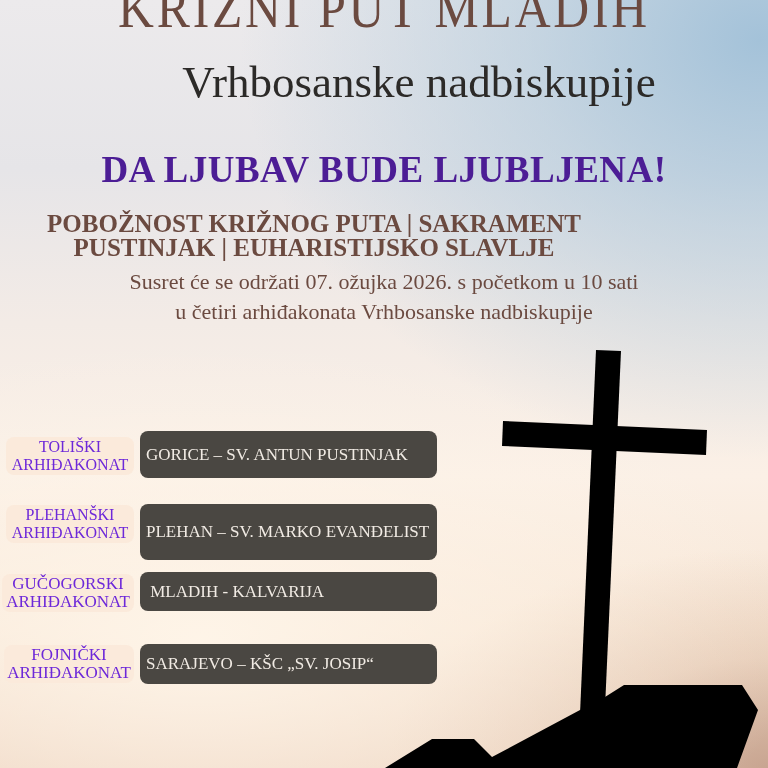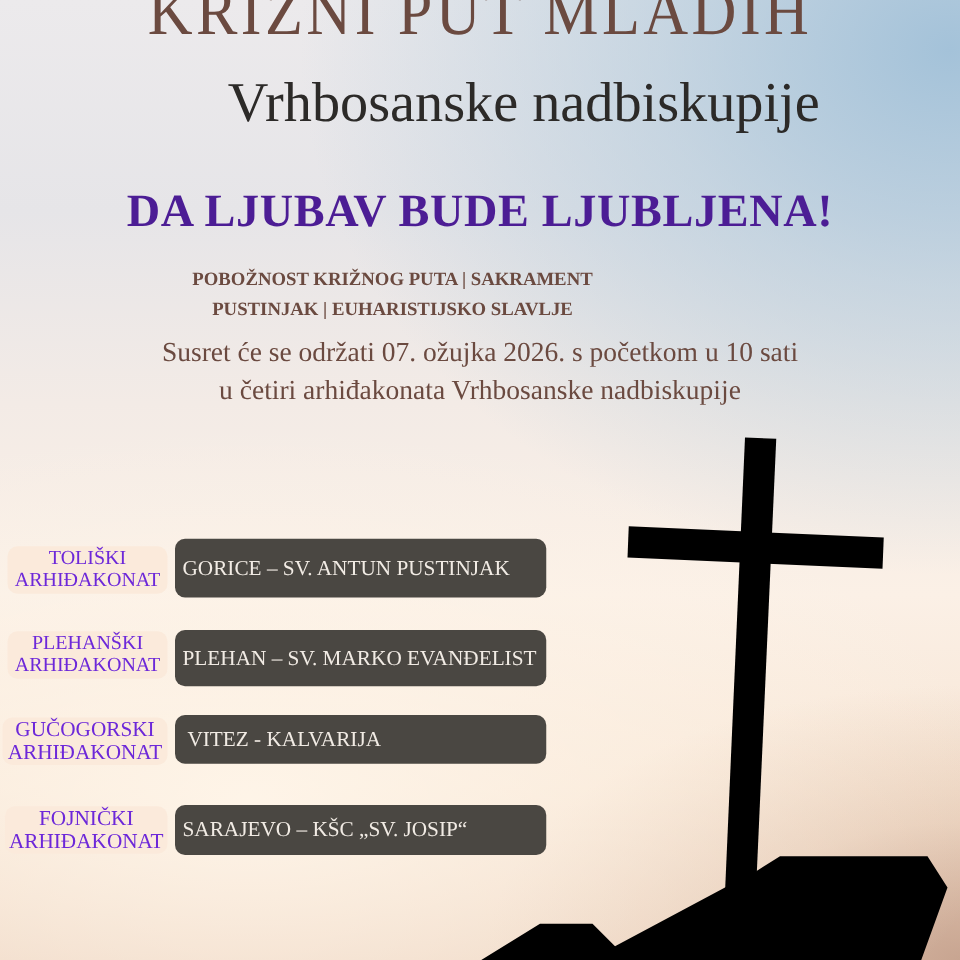--- a/index.html
+++ b/index.html
@@ -20,21 +20,21 @@
     .title-sub {
       position:absolute; left:0; width:768px; top:56px; text-align:center;
       font-size:45px; color:#2c2a28;margin-left:35px;
     }
     .slogan {
       position:absolute; left:0; width:768px; top:148px; text-align:center;
       font-size:37px; font-weight:bold; color:#4c1d95; letter-spacing:0.5px;
     }
     .subheading {
       position:absolute; left:0; width:628px; top:212px; text-align:center;
-      font-size:15px; font-weight:bold; color:#6b4a40; line-height:24px;
+      font-size:25px; font-weight:bold; color:#6b4a40; line-height:24px;
     }
     .details {
       position:absolute; left:0; width:768px; top:267px; text-align:center;
       font-size:22px; color:#6b4a40; line-height:30px;
     }
     .row { position:absolute; left:0; width:440px; }
     .label {
       position:absolute; left:6px; width:128px;
       background:#fbeadb; border-radius:8px;
       text-align:center; font-size:16px; line-height:18px; color:#6d28d9;
@@ -80,29 +80,29 @@
         <div>ARHIĐAKONAT</div>
       </div>
       <div class="venue" style="top:0; height:47px;">GORICE – SV. ANTUN PUSTINJAK</div>
     </div>
 
     <div class="row" style="top:504px;">
       <div class="label" style="top:1px;">
         <div>PLEHANŠKI</div>
         <div>ARHIĐAKONAT</div>
       </div>
-      <div class="venue" style="top:0; height:45px;">PLEHAN – SV. MARKO EVANĐELIST</div>
+      <div class="venue" style="top:0; height:56px;">PLEHAN – SV. MARKO EVANĐELIST</div>
     </div>
 
     <div class="row" style="top:572px;">
       <div class="label" style="top:2px; left:2px; width:132px; font-size:17px;">
         <div>GUČOGORSKI</div>
         <div>ARHIĐAKONAT</div>
       </div>
-      <div class="venue" style="top:0; height:39px; white-space:pre;"> VITEZ - KALVARIJA</div>
+      <div class="venue" style="top:0; height:39px; white-space:pre;"> MLADIH - KALVARIJA</div>
     </div>
 
     <div class="row" style="top:644px;">
       <div class="label" style="top:1px; left:4px; width:130px; font-size:17px;">
         <div>FOJNIČKI</div>
         <div>ARHIĐAKONAT</div>
       </div>
       <div class="venue" style="top:0; height:40px;">SARAJEVO – KŠC „SV. JOSIP“</div>
     </div>
   </div>

